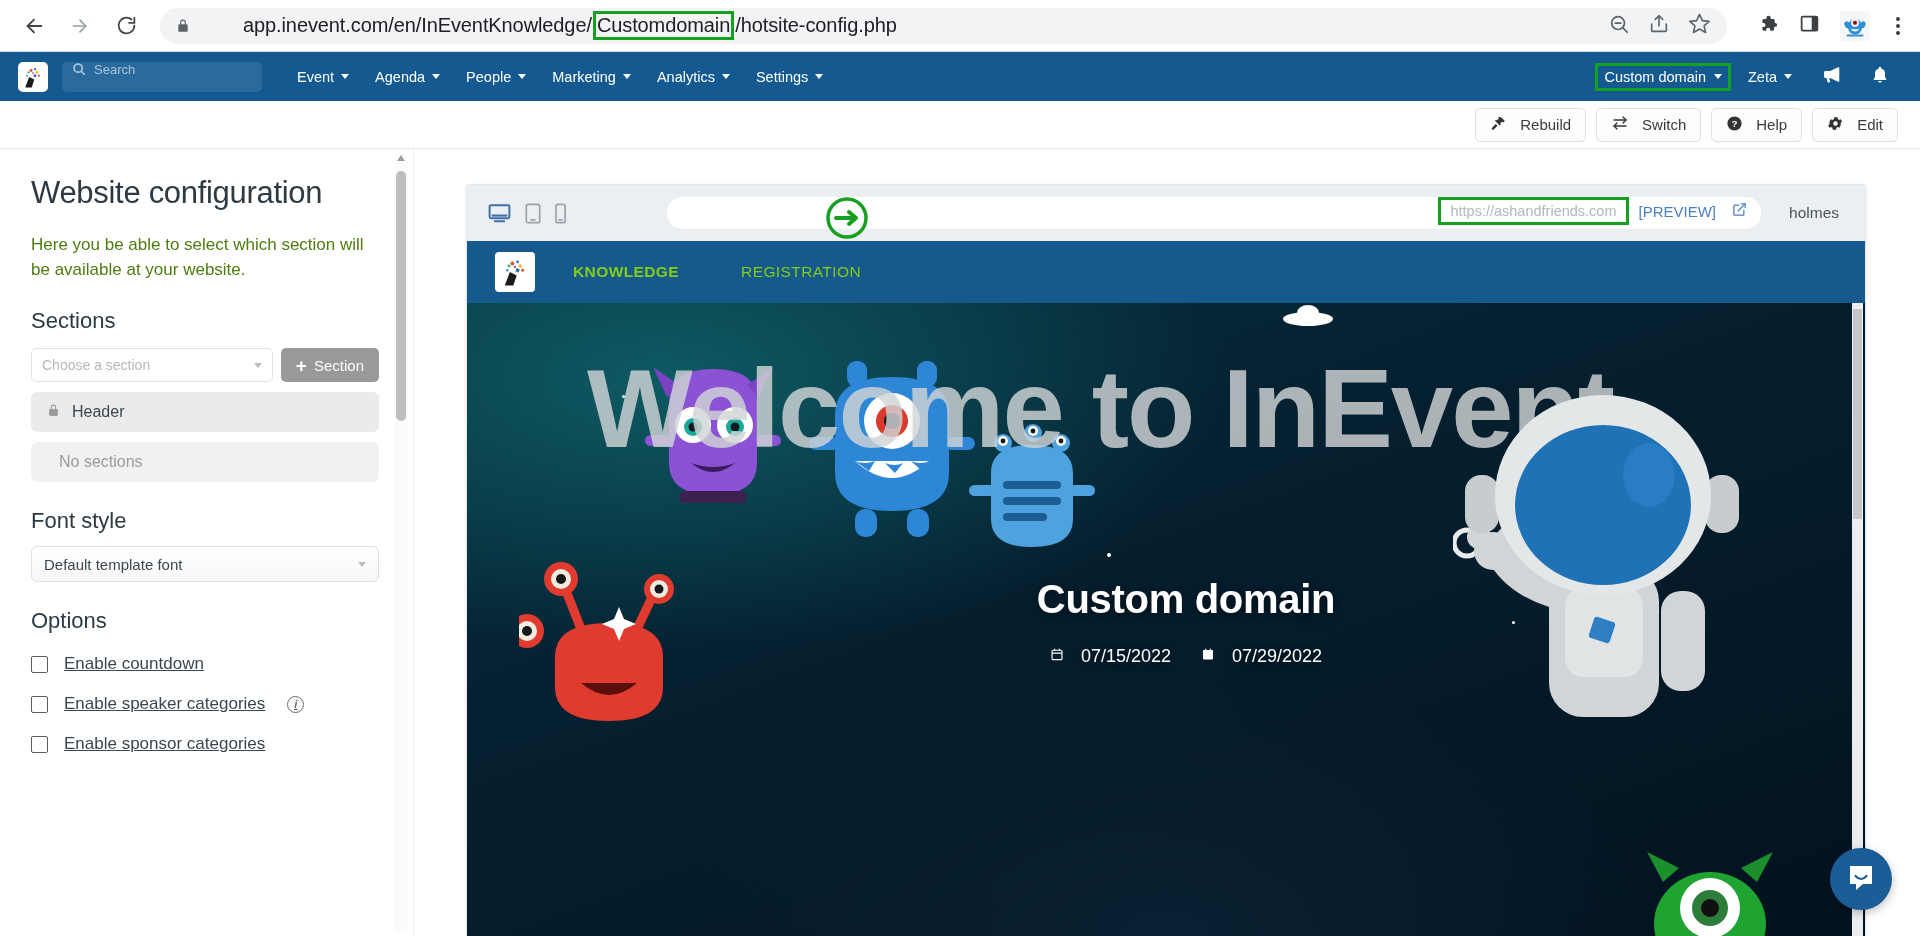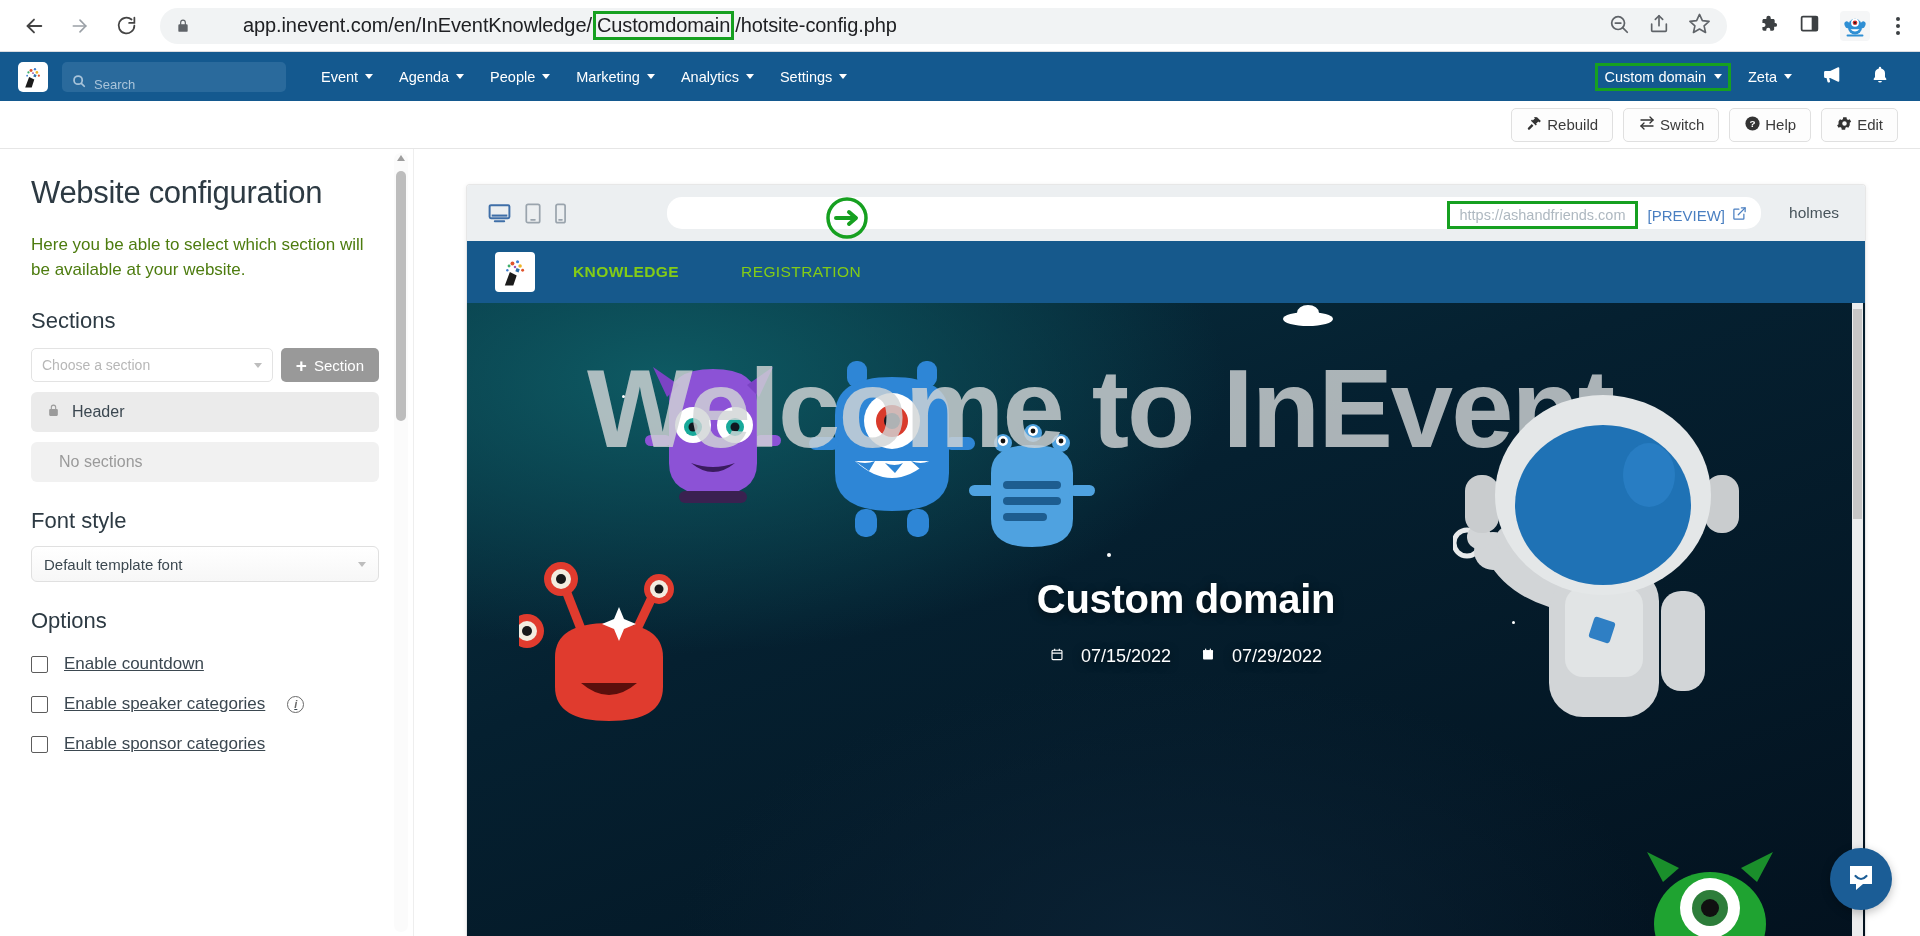--- a/index.html
+++ b/index.html
@@ -76,25 +76,25 @@
     padding: 0 18px;
     position: relative;
   }
   .app-logo {
     width: 30px; height: 30px; border-radius: 5px;
     background: #ffffff;
     display: flex; align-items: center; justify-content: center;
     overflow: hidden; flex: 0 0 auto;
   }
   .app-search {
-    width: 224px; height: 30px;
+    width: 200px; height: 30px;
     margin-left: 14px;
     background: #2a6a9c;
     border-radius: 5px;
-    display: flex; align-items: flex-end;
+    display: flex; align-items: flex-start;
     padding: 0 10px;
     flex: 0 0 auto;
   }
   .app-search .ph {
     color: #a9c4da; font-size: 13px; margin-left: 8px;
   }
   .nav-items { display: flex; align-items: center; margin-left: 22px; }
   .nav-item {
     color: #ffffff; font-size: 14.5px;
     padding: 6px 13px;
@@ -125,21 +125,21 @@
     background: #ffffff;
     display: flex; align-items: center; justify-content: flex-end;
     padding: 0 22px;
     border-bottom: 1px solid #e6e6e6;
   }
   .tb-btn {
     height: 34px;
     border: 1px solid #e0e0e0;
     border-radius: 5px;
     background: #fdfdfd;
-    display: flex; align-items: center; gap: 4px;
+    display: flex; align-items: center; gap: 13px;
     padding: 0 14px;
     margin-left: 10px;
     font-size: 15px; color: #3b3b3b;
     white-space: nowrap;
   }
 
   
   .body-wrap {
     display: flex;
     height: calc(936px - 52px - 49px - 48px);
@@ -274,38 +274,38 @@
     position: relative;
   }
   .dev-icons { display: flex; align-items: center; gap: 12px; flex: 0 0 auto; }
   .dev-ic { display: flex; align-items: center; justify-content: center; }
   .pv-urlbar {
     flex: 1 1 auto;
     height: 32px;
     margin: 0 28px 0 100px;
     background: #ffffff;
     border-radius: 15px;
-    display: flex; align-items: flex-end;
+    display: flex; align-items: flex-start;
     padding: 0 14px;
     position: relative;
   }
   .pv-url-left { flex: 1 1 auto; }
   .pv-url-right {
     display: flex; align-items: center; gap: 10px;
     flex: 0 0 auto;
   }
   .pv-url-hl {
     border: 3px solid #16a020;
     padding: 3px 9px;
     font-size: 14.5px; color: #aeb8c0;
     white-space: nowrap;
   }
   .pv-preview-link {
     font-size: 15px; color: #4a7fc1;
-    display: flex; align-items: center; gap: 7px;
+    display: flex; align-items: center; gap: 16px;
     white-space: nowrap;
   }
   .pv-holmes {
     font-size: 15.5px; color: #48545c;
     flex: 0 0 auto; margin-right: 6px;
   }
   .green-arrow {
     position: absolute;
     left: 358px; top: 11px;
     width: 44px; height: 44px;

